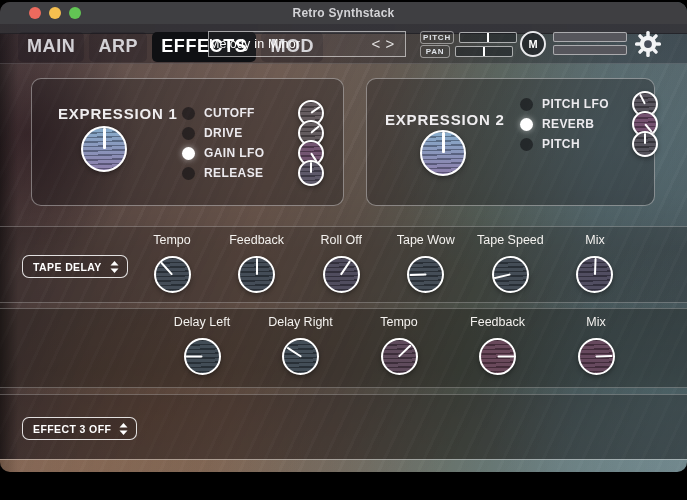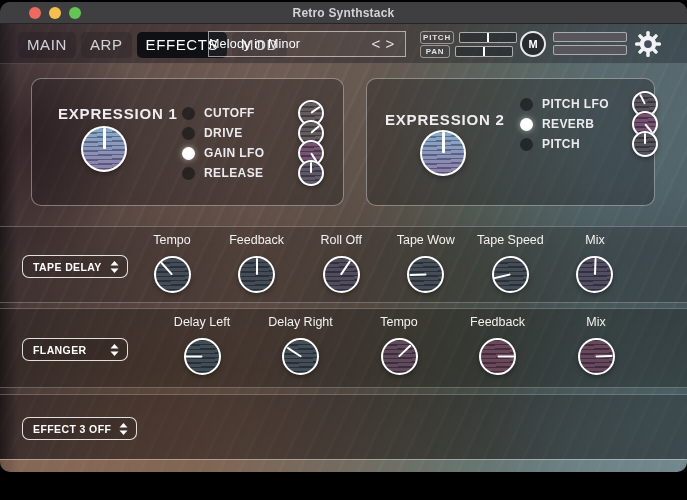--- a/index.html
+++ b/index.html
@@ -11,31 +11,31 @@
     background-image:
       linear-gradient(90deg, rgba(0,0,0,0.5) 0px, rgba(0,0,0,0) 18px),
       radial-gradient(160px 190px at 4% 28%, rgba(25,8,15,0.55), rgba(25,8,15,0) 70%),
       radial-gradient(240px 170px at 22% 88%, rgba(120,85,60,0.35), rgba(0,0,0,0) 70%),
       radial-gradient(300px 240px at 88% 30%, rgba(95,125,135,0.40), rgba(0,0,0,0) 72%),
       radial-gradient(260px 220px at 97% 85%, rgba(110,150,155,0.35), rgba(0,0,0,0) 70%),
       repeating-linear-gradient(115deg, rgba(255,255,255,0.03) 0 3px, rgba(0,0,0,0.02) 3px 9px, rgba(0,0,0,0) 9px 18px),
       linear-gradient(97deg,#503f40 0%,#5f4c46 18%,#6a564c 38%,#60544b 52%,#535a51 68%,#506063 84%,#4c5c62 100%);
   }
   
-  .titlebar{position:absolute;top:0;left:0;right:0;height:22px;background:#3f3f42;border-bottom:1px solid rgba(0,0,0,0.4);}
+  .titlebar{position:absolute;top:0;left:0;right:0;height:32px;background:#3f3f42;border-bottom:1px solid rgba(0,0,0,0.4);}
   .lights{position:absolute;left:29px;top:5px;display:flex;gap:8px;}
   .light{width:12px;height:12px;border-radius:50%;}
   .win-title{position:absolute;left:0;right:0;top:0;height:22px;line-height:22px;text-align:center;
     font-size:12px;font-weight:700;color:#d3d3d6;letter-spacing:0.2px;pointer-events:none;}
   
   .navbar{position:absolute;top:22px;left:0;right:0;height:40px;
     background:linear-gradient(90deg, rgba(35,28,34,0.42), rgba(36,38,48,0.34));
     border-bottom:1px solid rgba(255,255,255,0.14);}
   .tabs{position:absolute;left:18px;top:8px;display:flex;gap:5px;}
-  .tab{padding:4px 9px 5px;border-radius:5px;font-size:15px;font-weight:400;letter-spacing:0.6px;
+  .tab{padding:4px 9px 5px;border-radius:5px;font-size:18px;font-weight:700;letter-spacing:0.6px;
     color:rgba(238,238,243,0.85);background:rgba(22,20,26,0.22);cursor:default;}
   .tab.active{background:#0f1013;color:#fff;}
   .preset{position:absolute;left:208px;top:7px;width:198px;height:26px;display:flex;align-items:center;
     border:1px solid rgba(255,255,255,0.55);background:rgba(255,255,255,0.05);}
   .preset-name{flex:1;text-align:left;font-size:12.5px;color:#ffffff;letter-spacing:0.2px;}
   .chev{width:14px;font-size:15px;font-weight:300;color:rgba(255,255,255,0.85);text-align:center;line-height:24px;}
   .pp{position:absolute;left:420px;}
   .pp-row{display:flex;align-items:center;height:12px;margin-bottom:2px;}
   .pp-label{display:inline-block;min-width:30px;text-align:center;font-size:8px;font-weight:700;letter-spacing:0.8px;
     color:#dfe3e8;border:1px solid rgba(255,255,255,0.45);border-radius:3px;padding:1px 2px;margin-right:5px;}
@@ -288,27 +288,20 @@
           <div class="knob-item">
             <div class="knob-label">Mix</div>
             <div class="knob" style="height: 37px; width: 37px; border-width: 2.5px; background-color: rgb(72, 68, 89);">
               <i class="ptr" style="transform: rotate(2deg);"></i>
             </div>
           </div>
         </div>
     </div>
 
     <div class="fx-row" id="row2">
-      <div class="dd">
-        <span class="dd-label">FLANGER</span>
-        <svg width="9" height="12" viewBox="0 0 9 12">
-            <path d="M4.5 0 L8.5 4.6 H0.5 Z" fill="#fff"></path>
-            <path d="M4.5 12 L8.5 7.4 H0.5 Z" fill="#fff"></path>
-          </svg>
-      </div>
       <div class="knob-strip">
           <div class="knob-item">
             <div class="knob-label">Delay Left</div>
             <div class="knob" style="height: 37px; width: 37px; border-width: 2.5px; background-color: rgb(56, 67, 77);">
               <i class="ptr" style="transform: rotate(-90deg);"></i>
             </div>
           </div>
           <div class="knob-item">
             <div class="knob-label">Delay Right</div>
             <div class="knob" style="height: 37px; width: 37px; border-width: 2.5px; background-color: rgb(57, 68, 78);">

